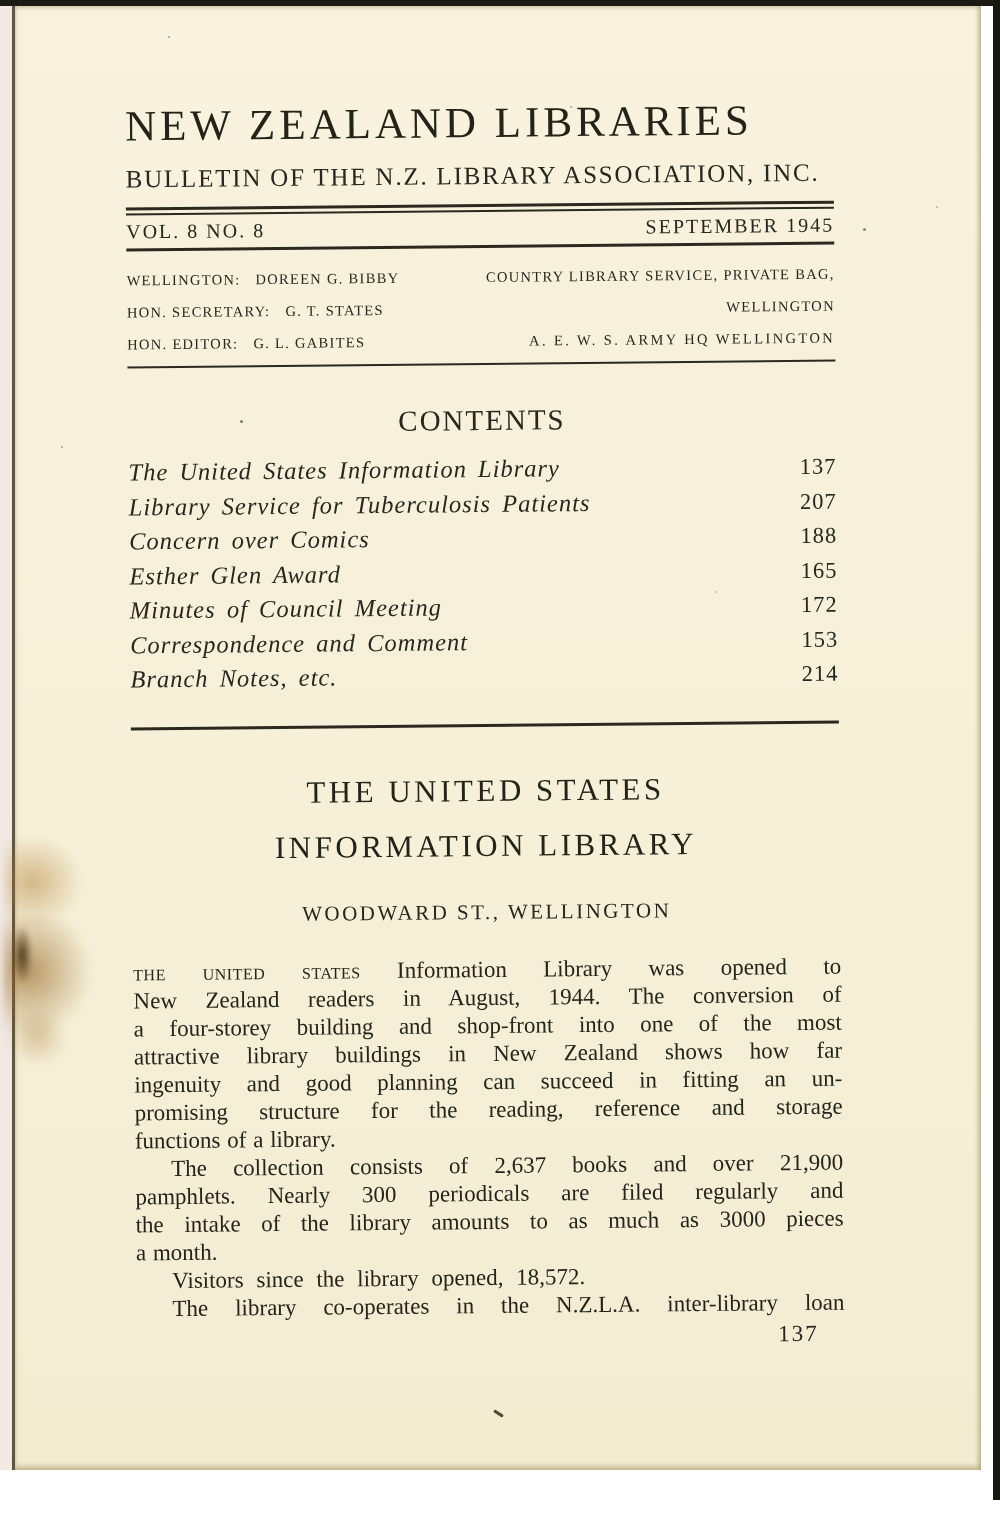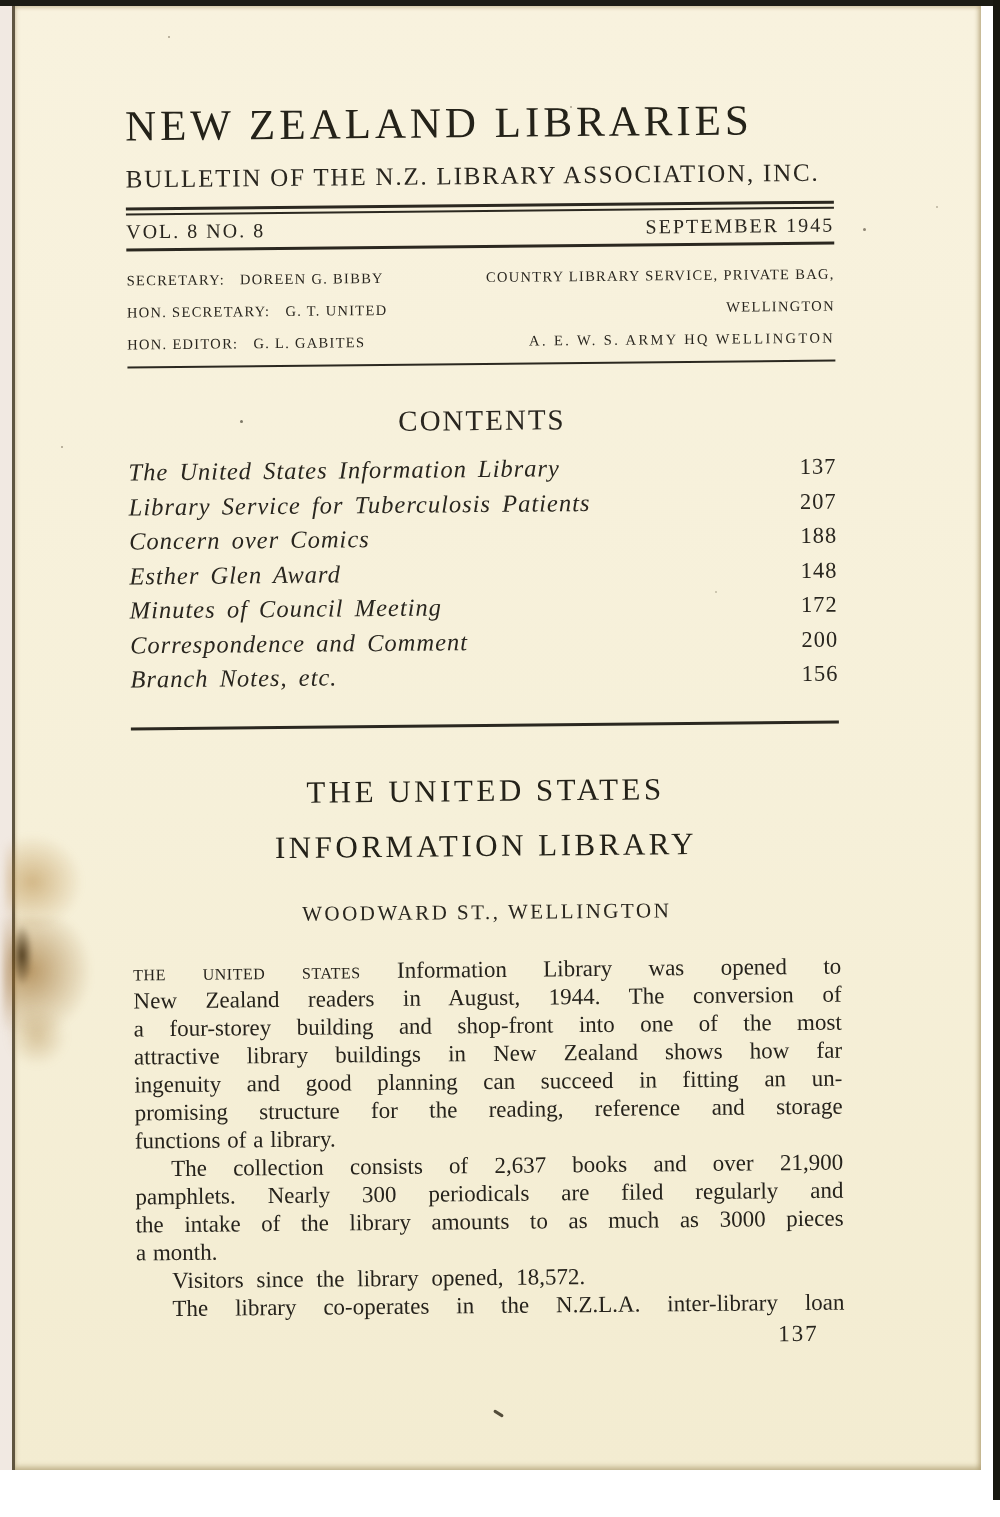--- a/index.html
+++ b/index.html
@@ -109,26 +109,26 @@
 
       <div class="volrow">
         <span>VOL. 8 NO. 8</span>
         <span>SEPTEMBER 1945</span>
       </div>
       <div class="rule r-thick rule-under-vol"></div>
 
       <div class="officers">
         <div class="off-left">
           <div>
-            <span class="off-label">SECRETARY:</span>
+            <span class="off-label">WELLINGTON:</span>
             <span>DOREEN G. BIBBY</span>
           </div>
           <div>
             <span class="off-label">HON. SECRETARY:</span>
-            <span>G. T. UNITED</span>
+            <span>G. T. STATES</span>
           </div>
           <div>
             <span class="off-label">HON. EDITOR:</span>
             <span>G. L. GABITES</span>
           </div>
         </div>
         <div class="off-right">
           <div>COUNTRY LIBRARY SERVICE, PRIVATE BAG,</div>
           <div>WELLINGTON</div>
           <div class="aews">A. E. W. S.   ARMY HQ WELLINGTON</div>
@@ -146,33 +146,33 @@
         <div class="toc-row">
           <span class="toc-title">Library Service for Tuberculosis Patients</span>
           <span class="toc-page">207</span>
         </div>
         <div class="toc-row">
           <span class="toc-title">Concern over Comics</span>
           <span class="toc-page">188</span>
         </div>
         <div class="toc-row">
           <span class="toc-title">Esther Glen Award</span>
-          <span class="toc-page">148</span>
+          <span class="toc-page">165</span>
         </div>
         <div class="toc-row">
           <span class="toc-title">Minutes of Council Meeting</span>
           <span class="toc-page">172</span>
         </div>
         <div class="toc-row">
           <span class="toc-title">Correspondence and Comment</span>
-          <span class="toc-page">200</span>
+          <span class="toc-page">153</span>
         </div>
         <div class="toc-row">
           <span class="toc-title">Branch Notes, etc.</span>
-          <span class="toc-page">156</span>
+          <span class="toc-page">214</span>
         </div>
       </div>
 
       <div class="rule r-thick rule-above-article"></div>
 
       <h2 class="art-title">
         <div>THE UNITED STATES</div>
         <div>INFORMATION LIBRARY</div>
       </h2>
       <div class="art-sub">WOODWARD ST., WELLINGTON</div>

